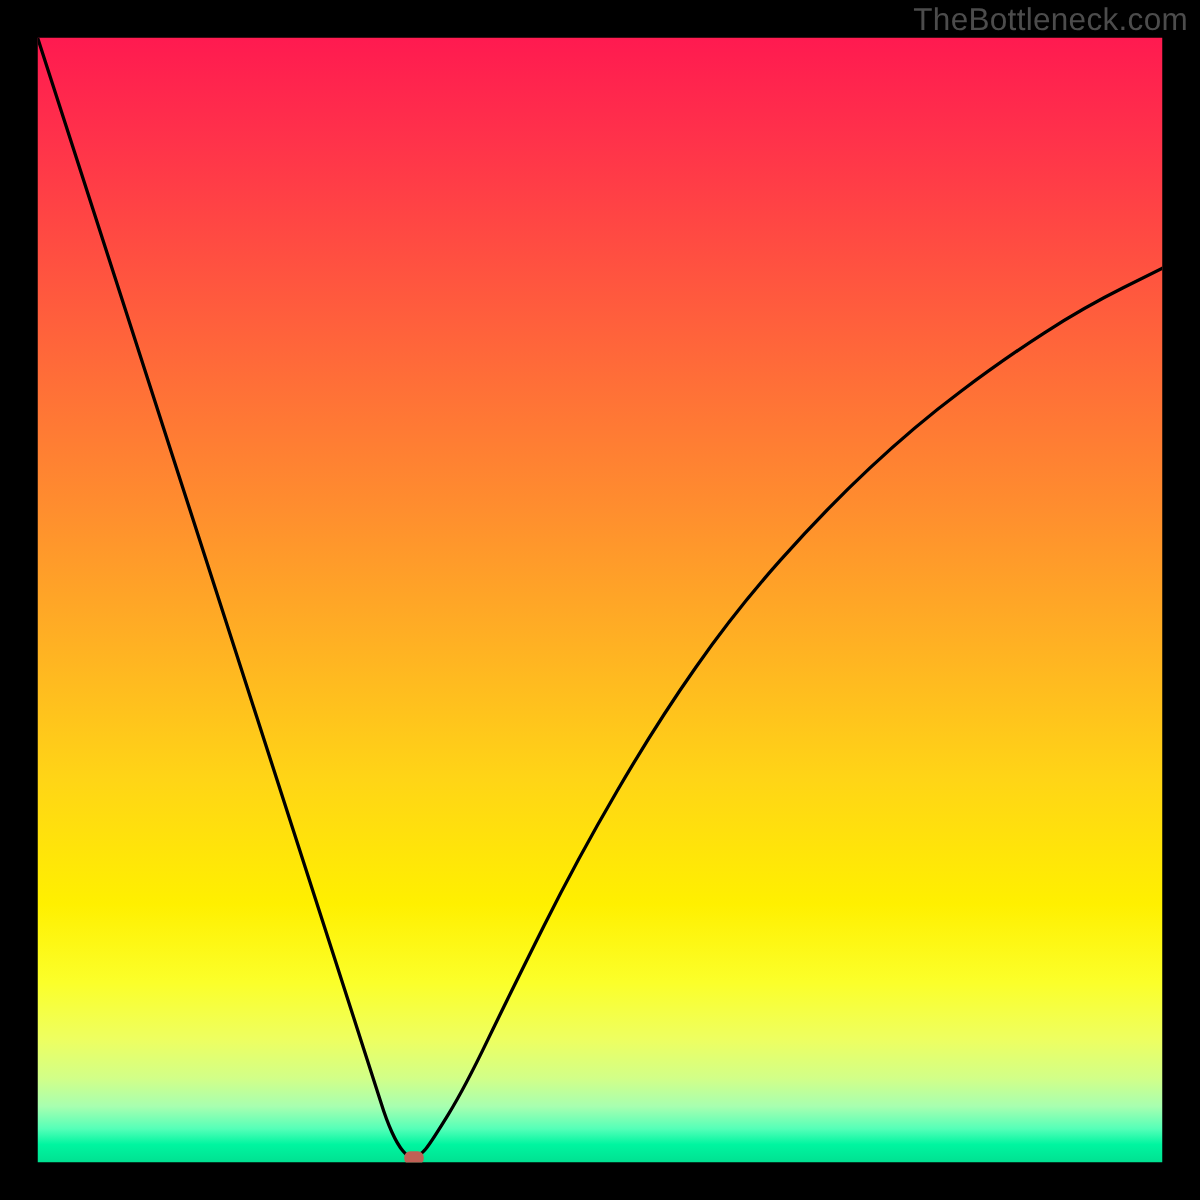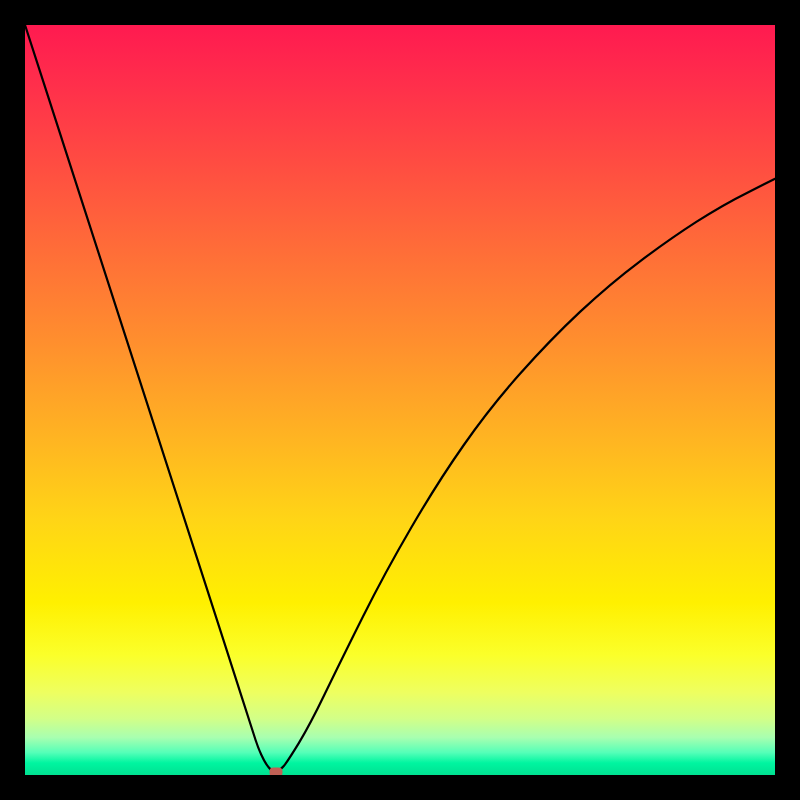--- a/index.html
+++ b/index.html
@@ -68,20 +68,21 @@
     letter-spacing: 0.2px;
     font-weight: 500;
     user-select: none;
   }
 </style>
 </head>
 <body>
 
 <div class="frame">
 
+  <div class="watermark">TheBottleneck.com</div>
 
   <div class="plot-area">
     <div class="gradient"></div>
 
     <svg class="curve" viewBox="0 0 750 750" preserveAspectRatio="none">
       <path id="curve-path" d="M 0.0 0.0 Q 0.0 0.0 18.8 58.1 Q 37.5 116.3 56.3 174.4 Q 75.0 232.5 93.8 290.6 Q 112.5 348.8 131.3 406.9 Q 150.0 465.0 168.8 523.1 Q 187.5 581.3 198.8 616.1 Q 210.0 651.0 217.5 674.3 Q 225.0 697.5 228.8 709.5 Q 232.5 721.5 236.3 729.8 Q 240.0 738.0 243.8 742.5 Q 247.5 747.0 251.3 746.3 Q 255.0 745.5 258.8 741.0 Q 262.5 736.5 273.8 718.1 Q 285.0 699.8 300.0 668.6 Q 315.0 637.5 337.5 592.5 Q 360.0 547.5 386.3 502.5 Q 412.5 457.5 438.8 420.0 Q 465.0 382.5 495.0 348.8 Q 525.0 315.0 555.0 286.9 Q 585.0 258.8 615.0 236.3 Q 645.0 213.8 671.3 196.9 Q 697.5 180.0 723.8 166.9 T 750.0 153.8" fill="none" stroke="#000" stroke-width="2.2" stroke-linejoin="round" stroke-linecap="round"></path>
     </svg>
 
     <div id="marker" class="marker" style="left: 251.25px; top: 747px; background: rgb(192, 96, 85);"></div>
   </div>

